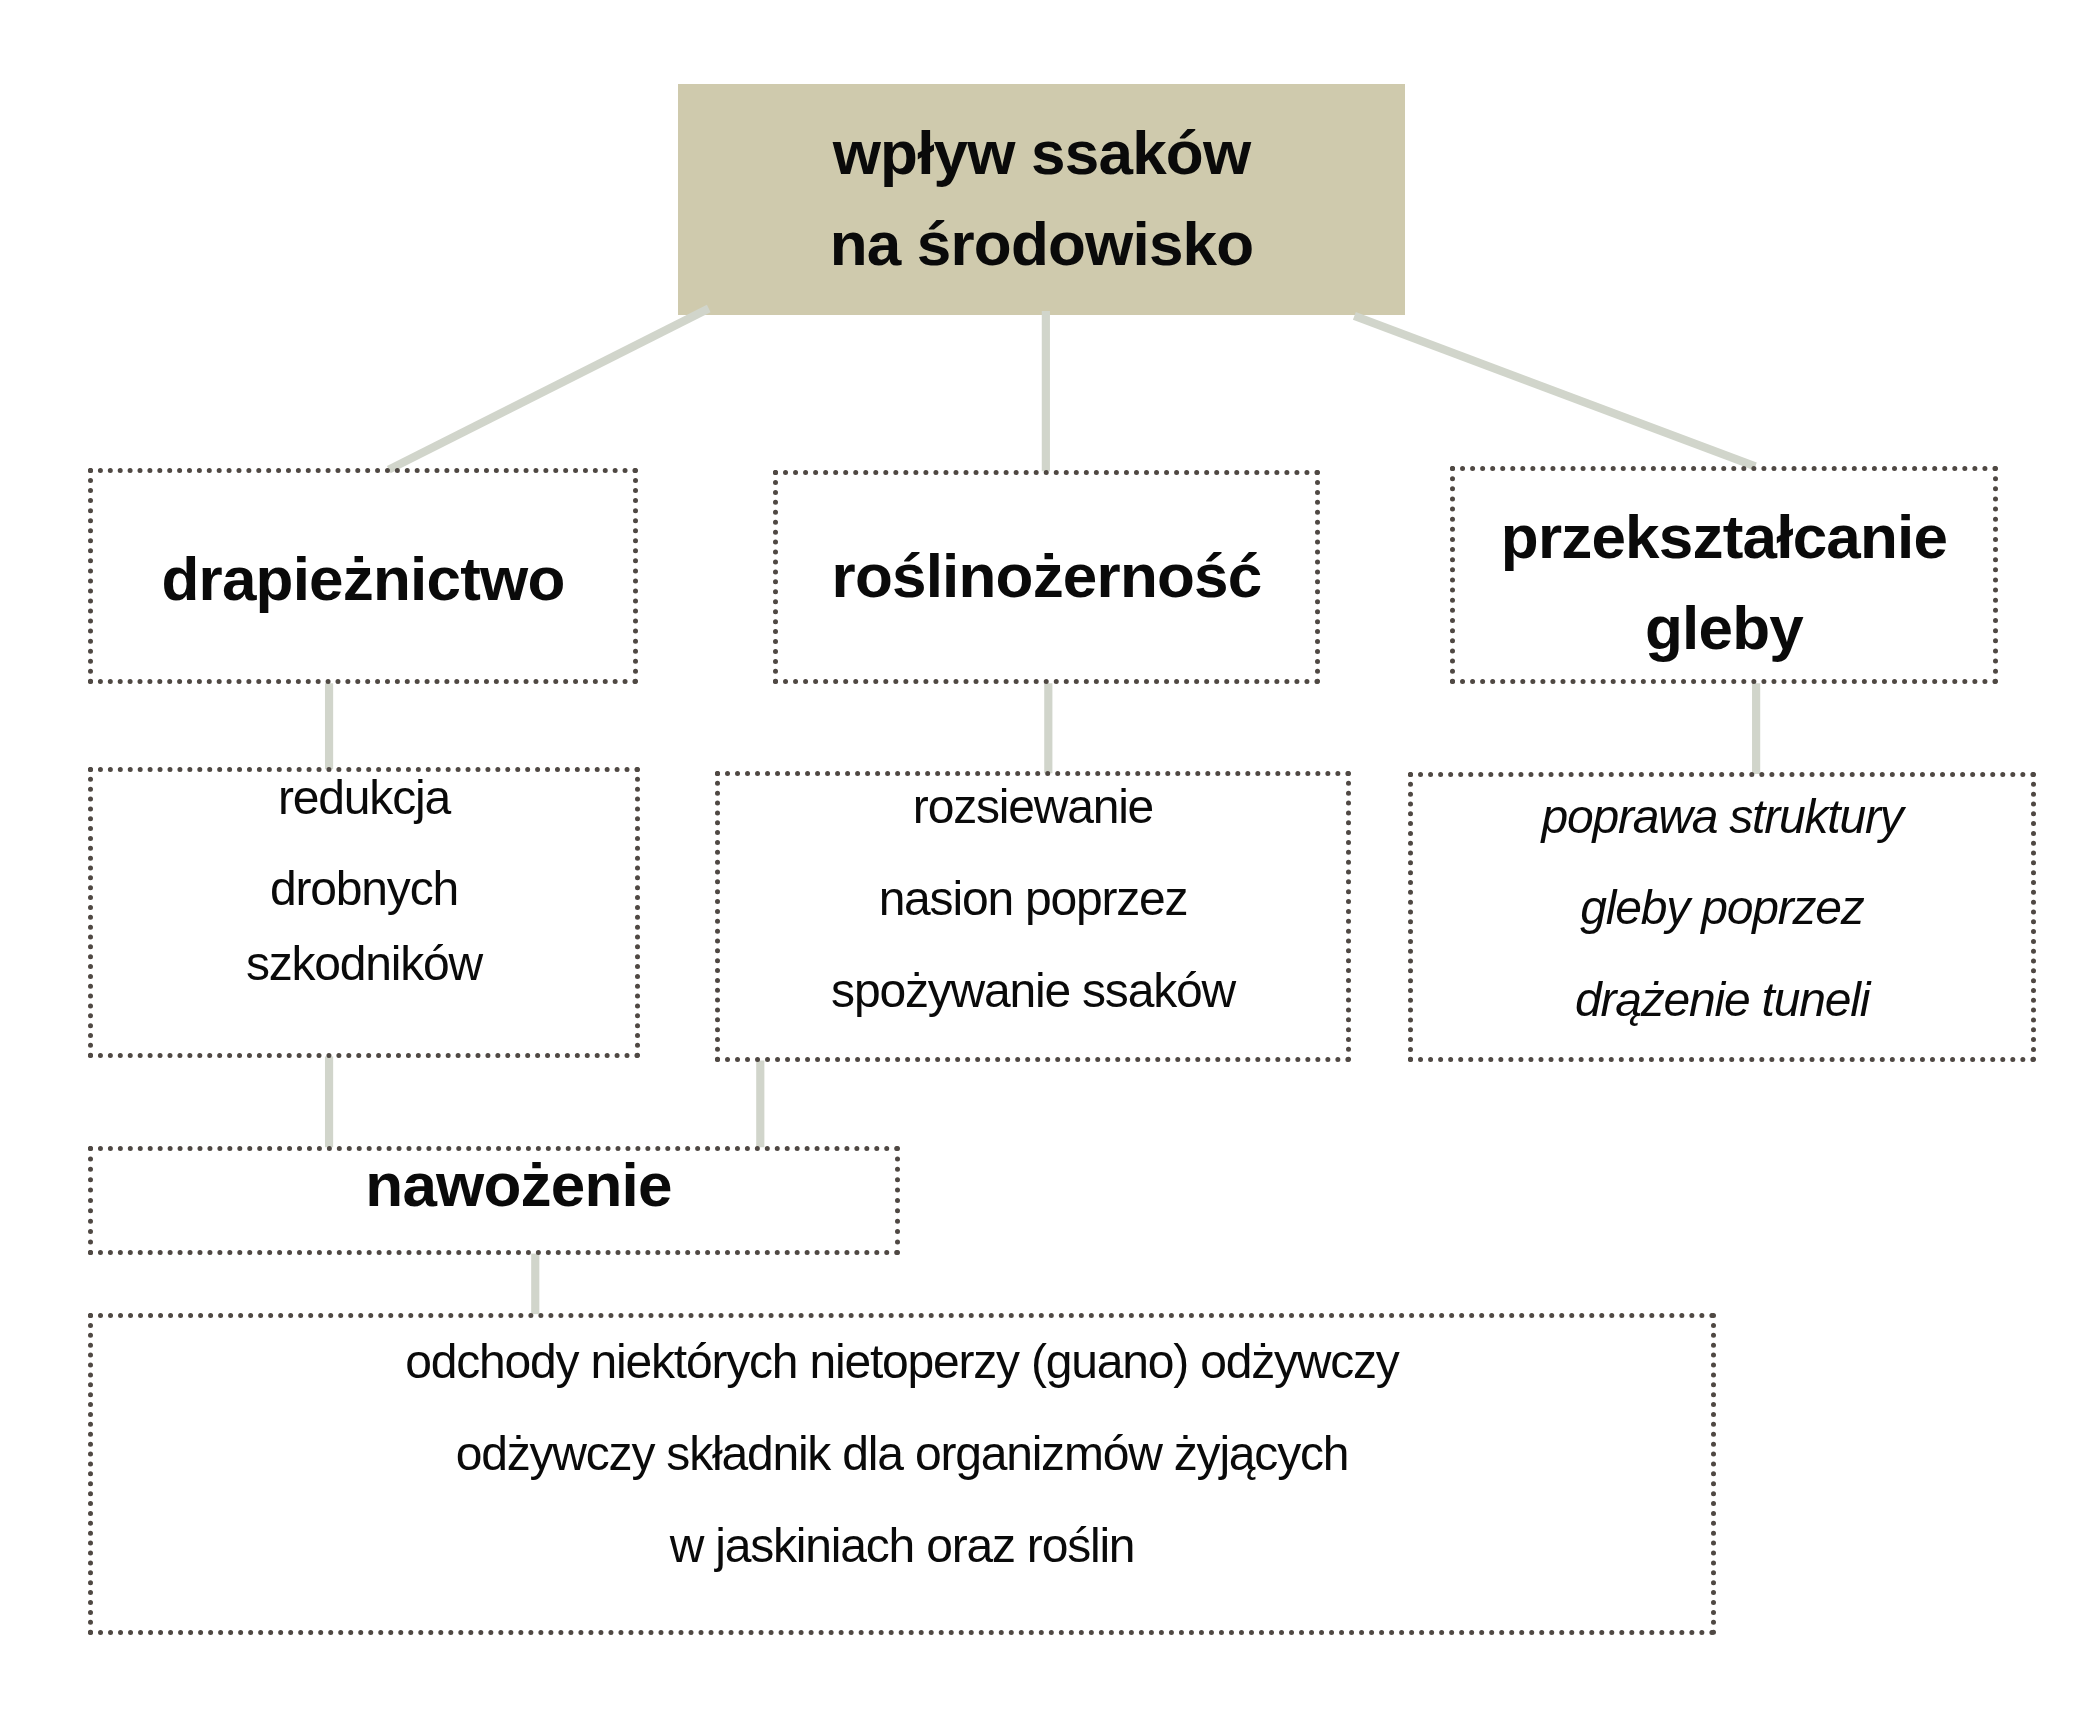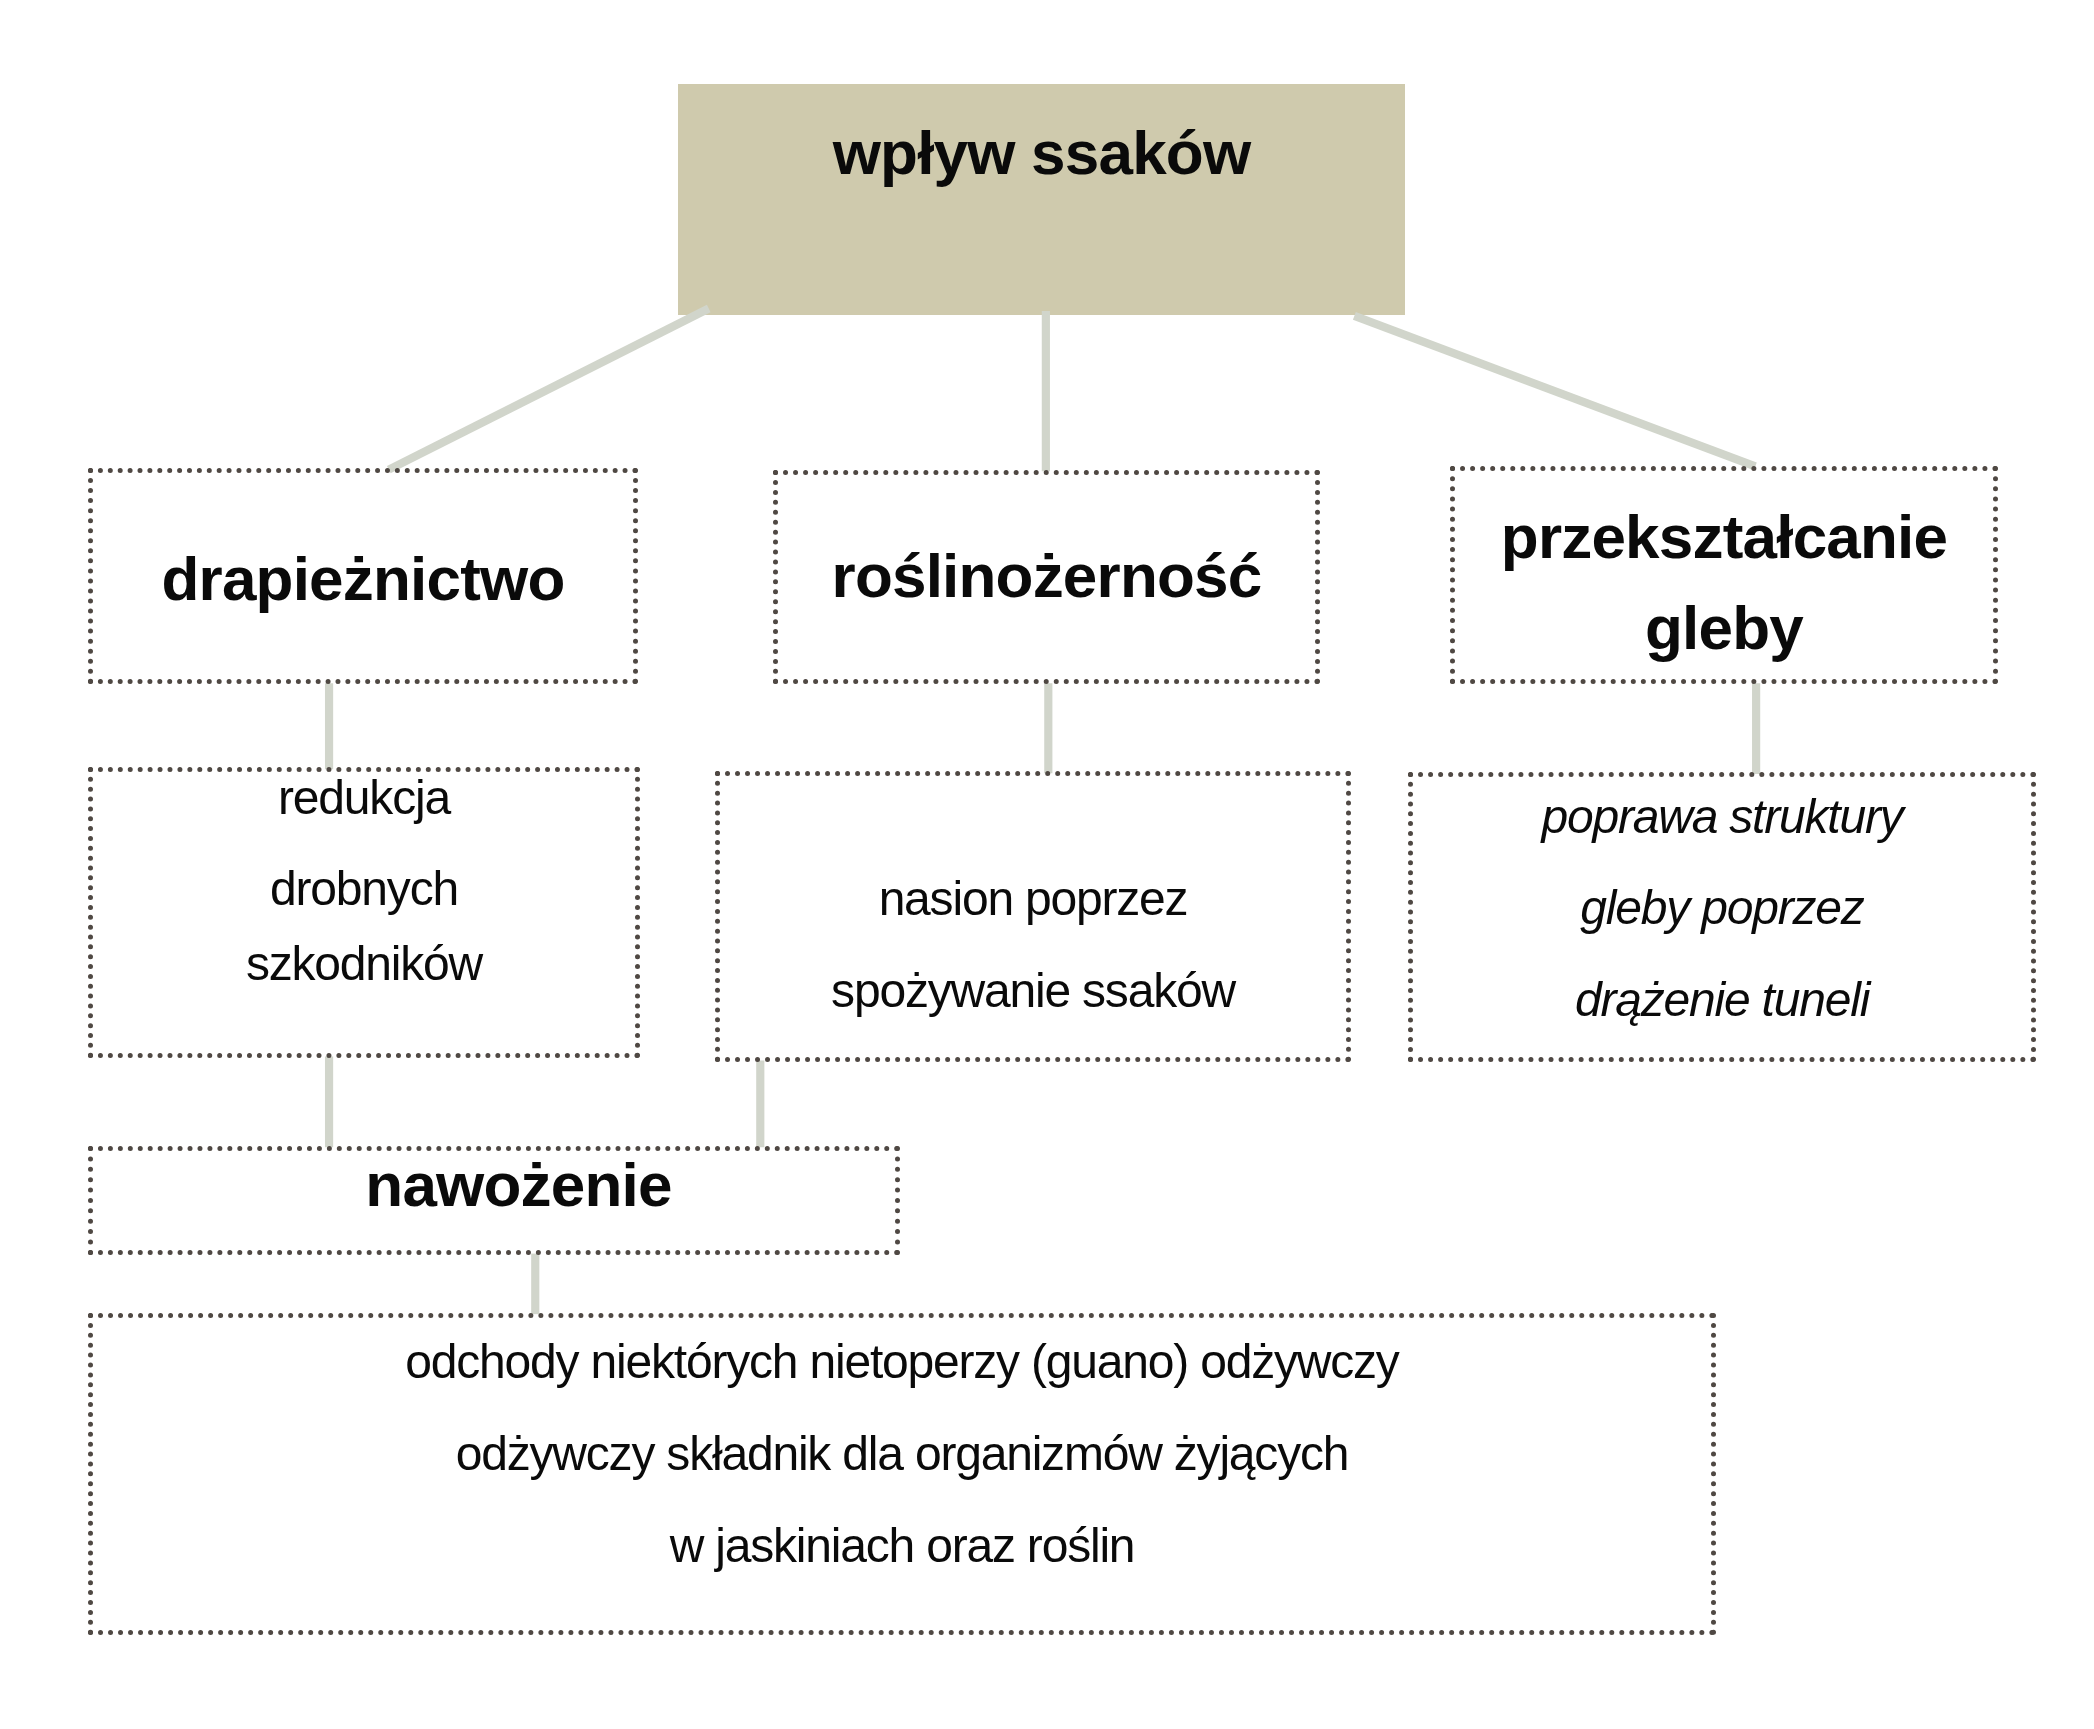--- a/index.html
+++ b/index.html
@@ -70,20 +70,21 @@
   <line x1="402" y1="835" x2="402" y2="940"></line>
   <line x1="1281" y1="835" x2="1281" y2="945"></line>
   <line x1="2146" y1="835" x2="2146" y2="946"></line>
   <line x1="402" y1="1291" x2="402" y2="1402"></line>
   <line x1="929" y1="1296" x2="929" y2="1402"></line>
   <line x1="654" y1="1532" x2="654" y2="1606"></line>
 </svg>
 
 <div class="node root" style="left:678px; top:84px; width:727px; height:231px;">
   <span class="line bold t-root" style="top:33px;">wpływ ssaków</span>
+  <span class="line bold t-root" style="top:124px;">na środowisko</span>
 </div>
 
 <div class="node dotted" style="left:88px; top:468px; width:550px; height:216px;">
   <span class="line bold t-head" style="top:70px;">drapieżnictwo</span>
 </div>
 
 <div class="node dotted" style="left:773px; top:470px; width:547px; height:214px;">
   <span class="line bold t-head" style="top:65px;">roślinożerność</span>
 </div>
 
@@ -92,20 +93,21 @@
   <span class="line bold t-head" style="top:121px;">gleby</span>
 </div>
 
 <div class="node dotted" style="left:88px; top:767px; width:552px; height:291px;">
   <span class="line t-body" style="top:-1.6px;">redukcja</span>
   <span class="line t-body" style="top:89px;">drobnych</span>
   <span class="line t-body" style="top:164px;">szkodników</span>
 </div>
 
 <div class="node dotted" style="left:715px; top:771px; width:636px; height:291px;">
+  <span class="line t-body" style="top:3.3px;">rozsiewanie</span>
   <span class="line t-body" style="top:95px;">nasion poprzez</span>
   <span class="line t-body" style="top:187px;">spożywanie ssaków</span>
 </div>
 
 <div class="node dotted" style="left:1408px; top:772px; width:628px; height:290px;font-style:italic;">
   <span class="line t-body" style="top:11.5px;">poprawa struktury</span>
   <span class="line t-body" style="top:103px;">gleby poprzez</span>
   <span class="line t-body" style="top:195px;">drążenie tuneli</span>
 </div>
 

